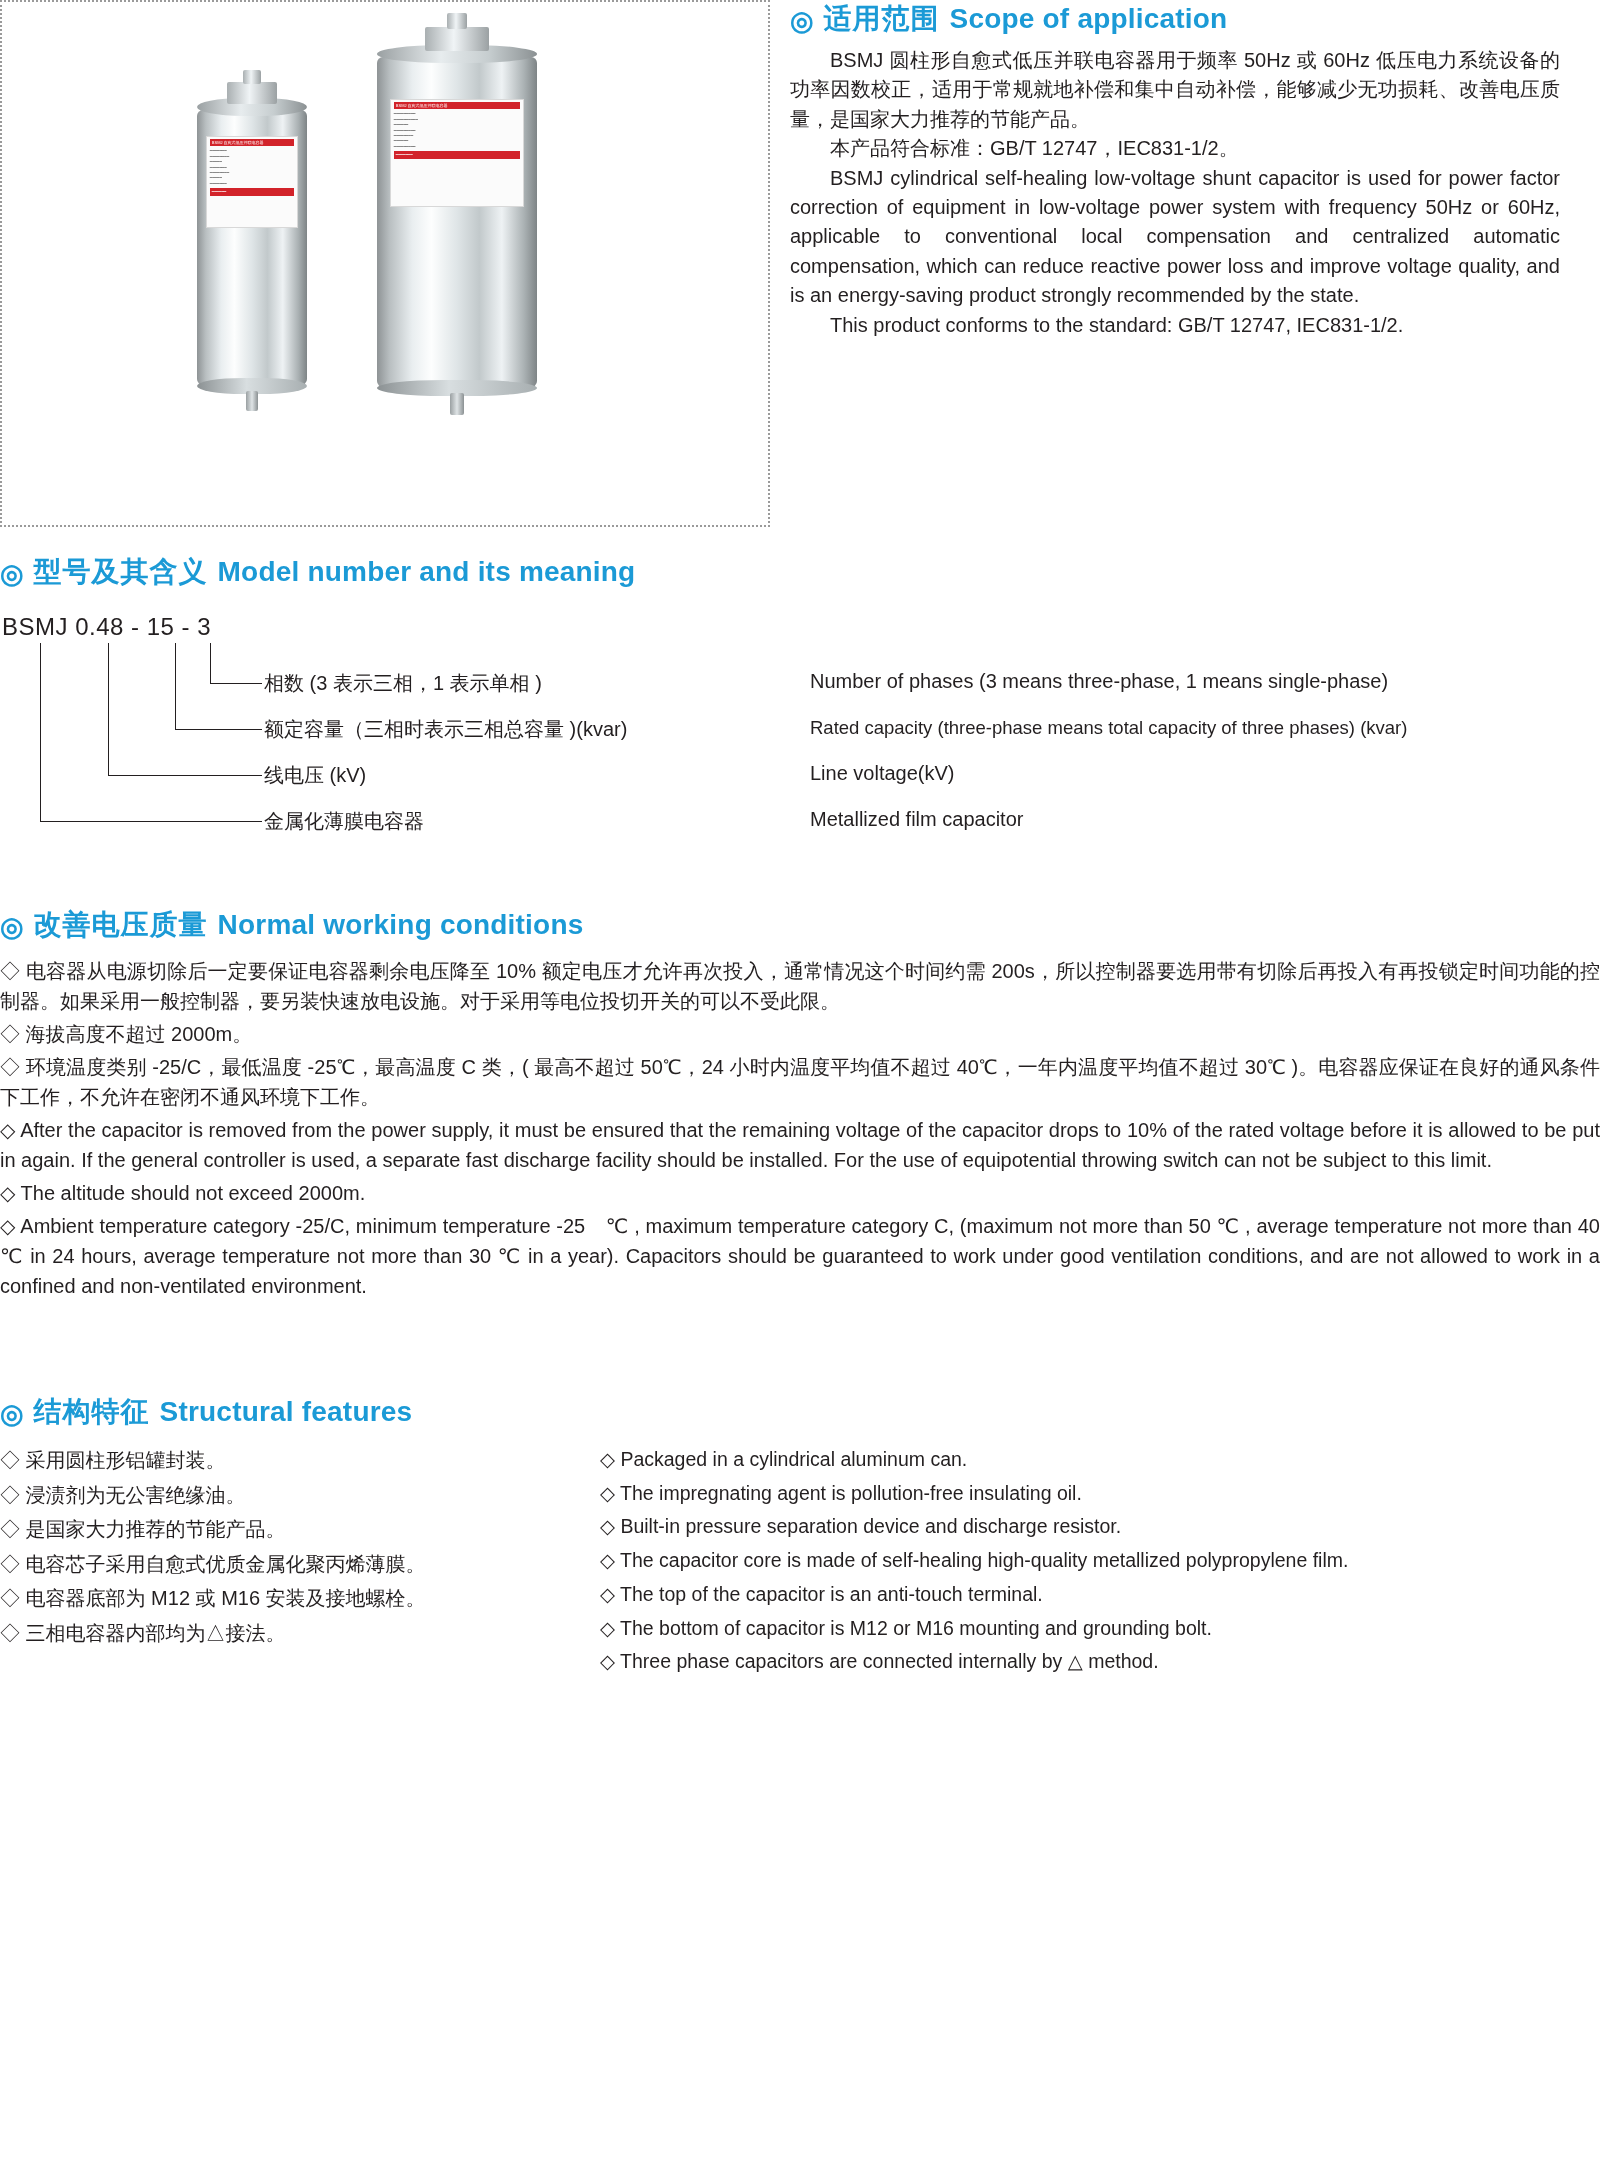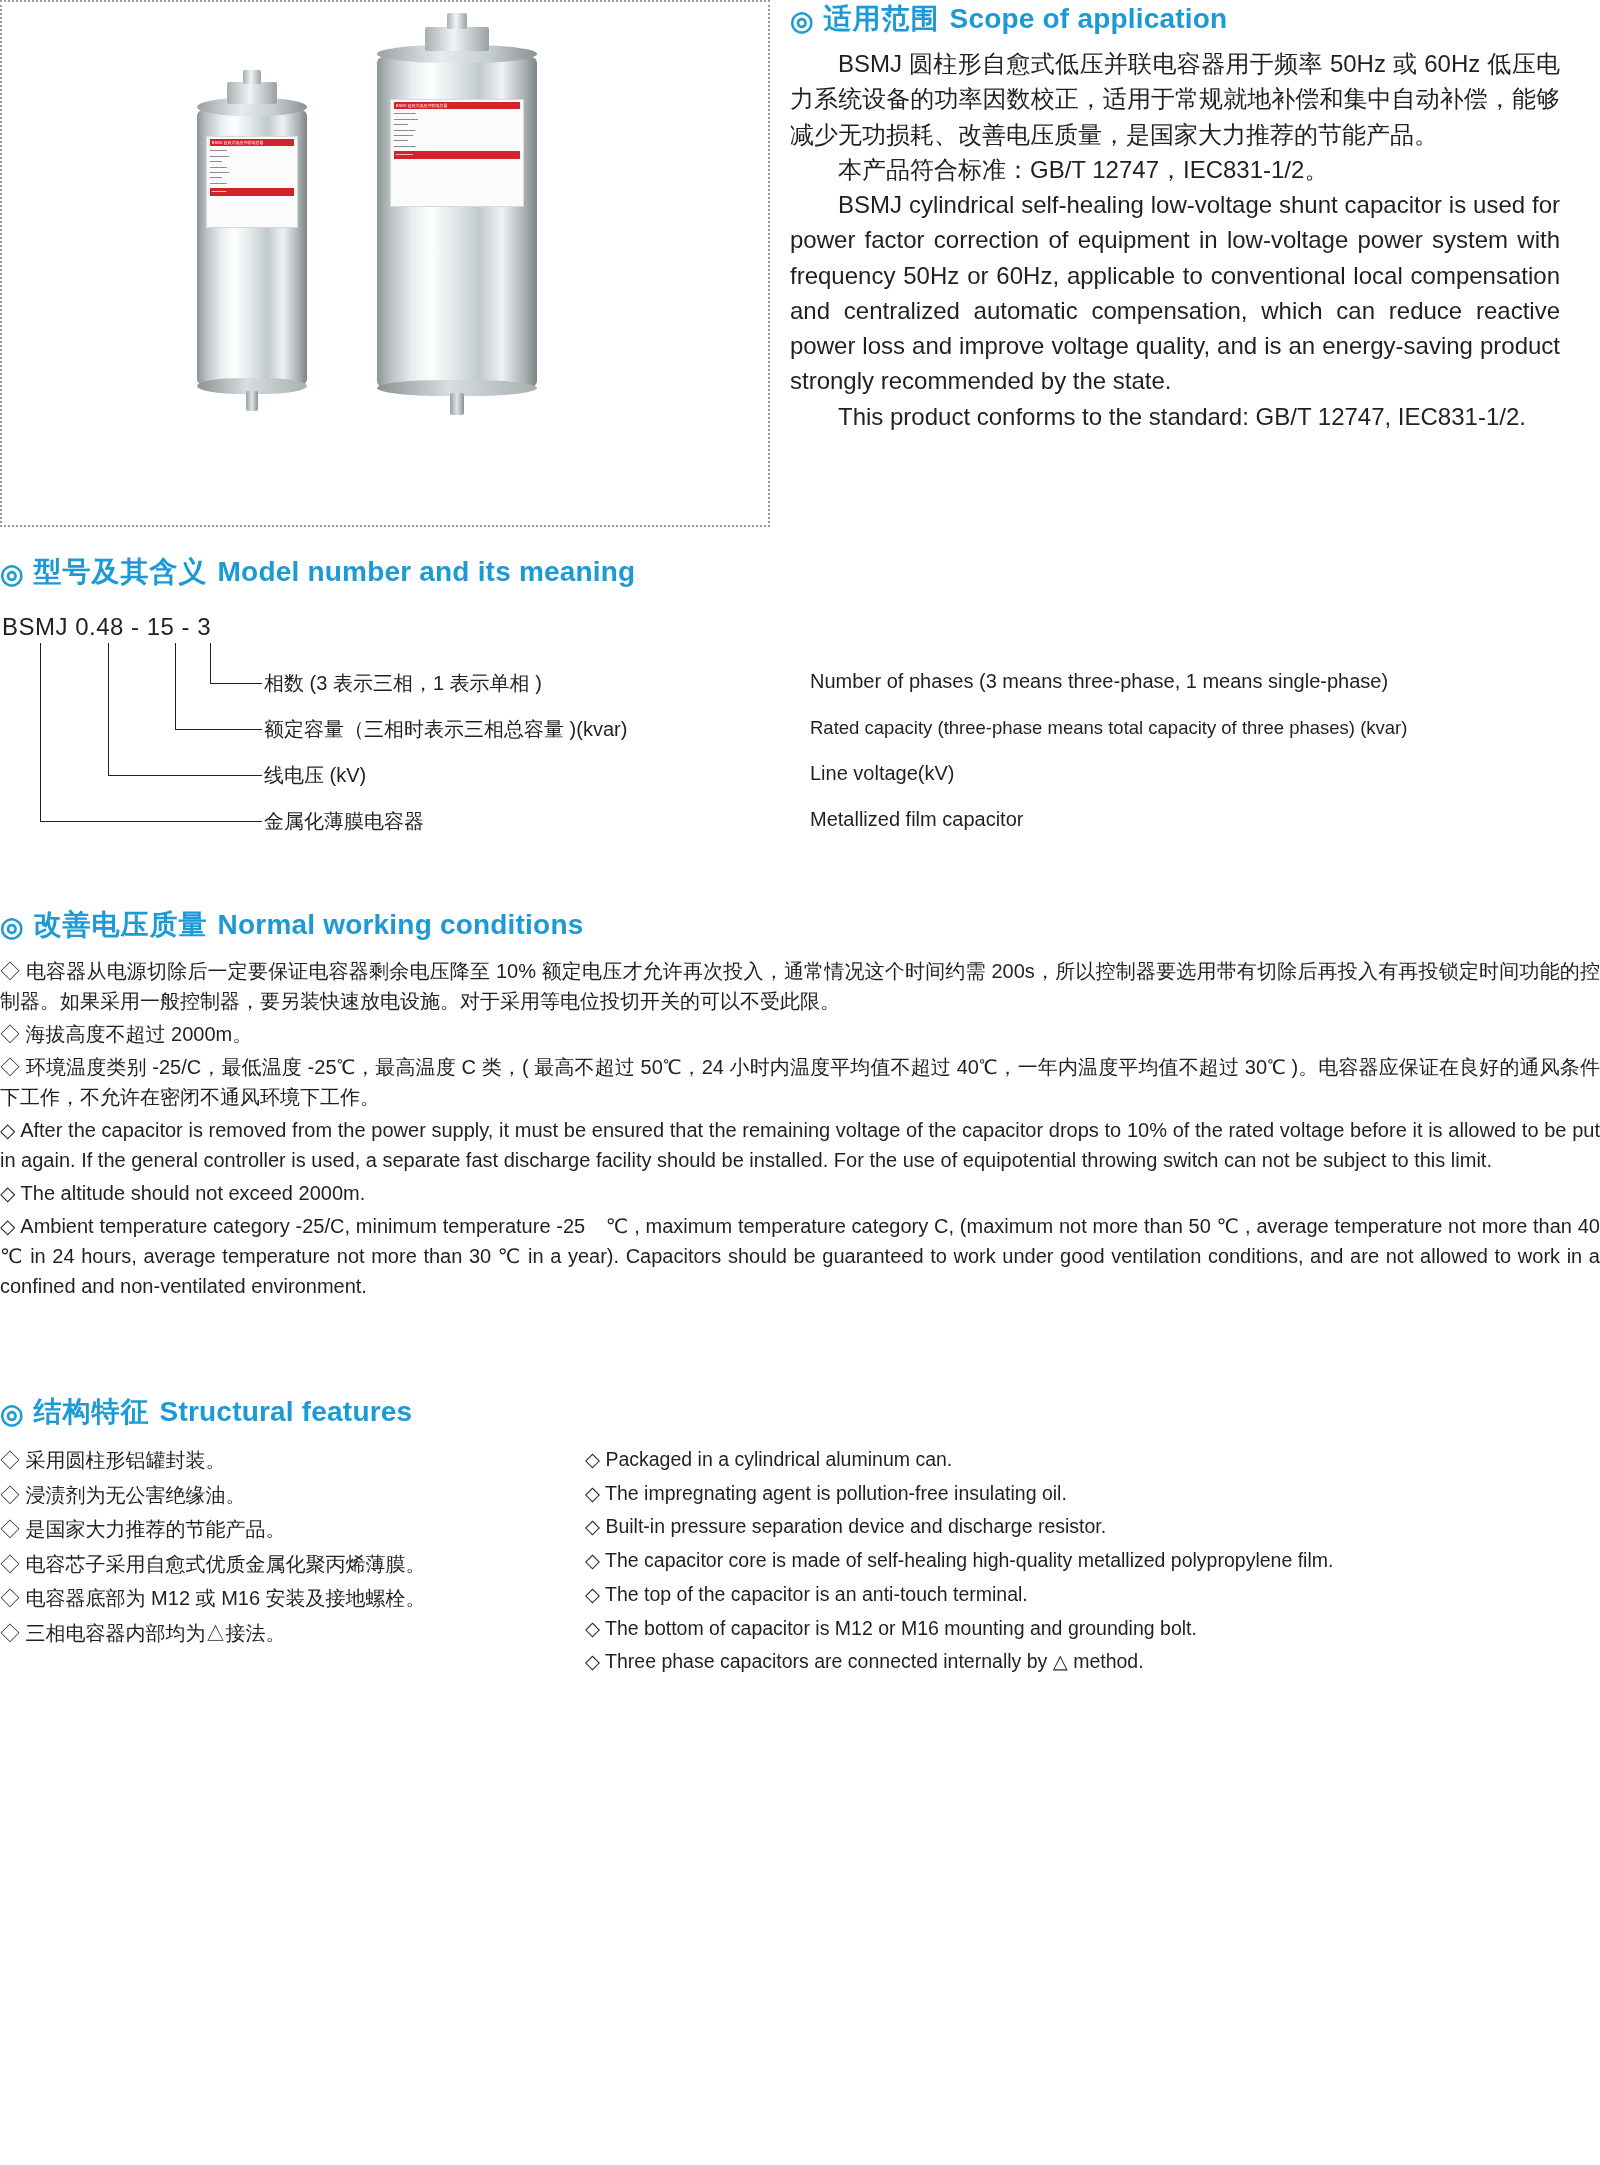--- a/index.html
+++ b/index.html
@@ -141,21 +141,21 @@
 
   .scope-col {
     width: 790px;
     padding-left: 20px;
     box-sizing: border-box;
   }
   .scope-col .section-head {
     margin-bottom: 8px;
   }
   .para {
-    font-size: 24px;
+    font-size: 20px;
     line-height: 1.47;
     text-align: justify;
     margin: 0;
   }
   .para.cn { text-indent: 2em; }
   .para.en-indent { text-indent: 2em; }
 
   
   .model-section {
     margin-top: 26px;
@@ -201,20 +201,21 @@
     text-align: justify;
     margin: 3px 0;
   }
 
   
   .sf { margin-top: 92px; }
   .sf .section-head { margin-bottom: 12px; }
   .sf-grid {
     display: flex;
     gap: 0;
+    justify-content: space-between;
   }
   .sf-col-cn { width: 585px; }
   .sf-col-en { width: 1000px; }
   .sf-item {
     font-size: 20px;
     line-height: 1.73;
     white-space: nowrap;
   }
   .sf-col-en .sf-item { font-size: 19.5px; }
 </style>

